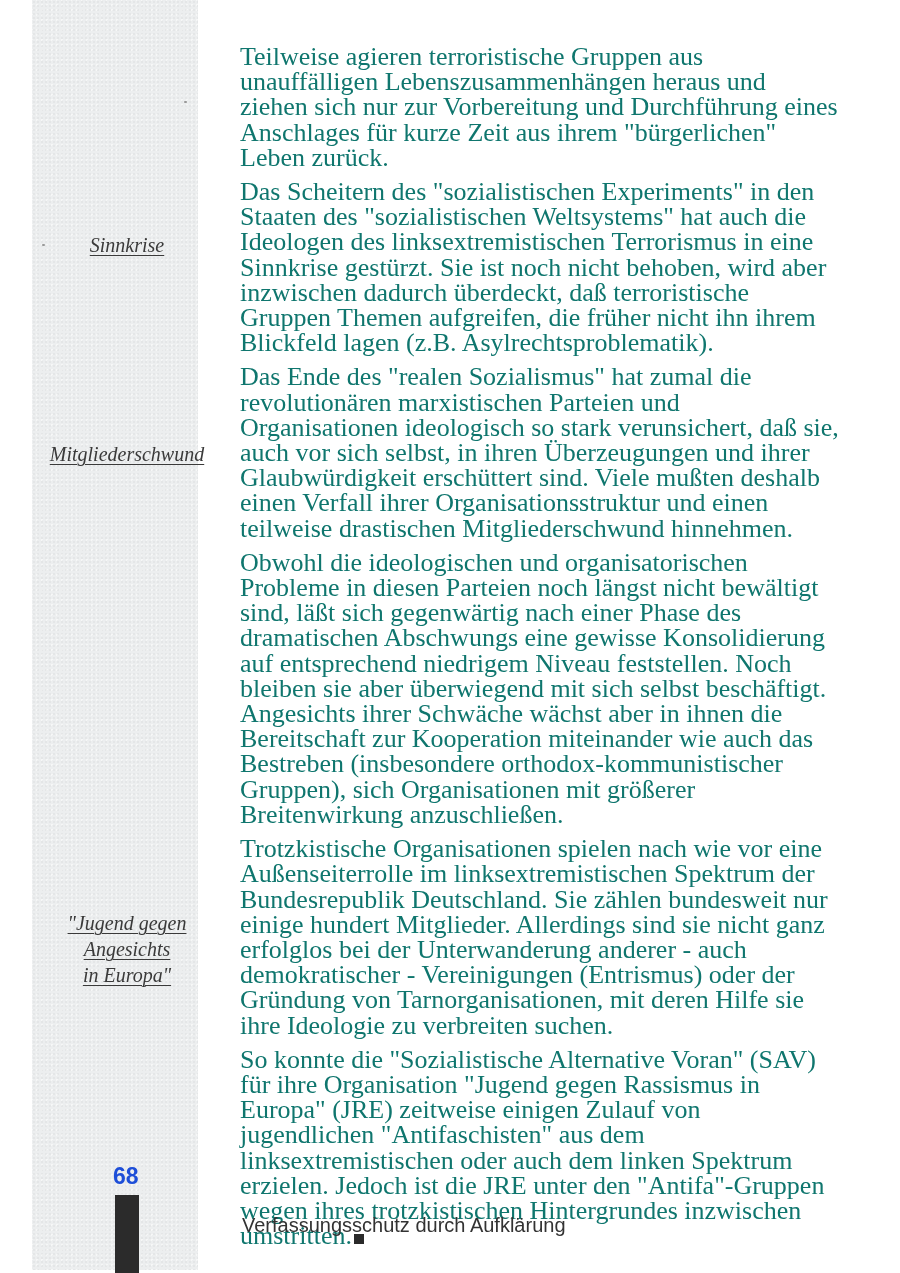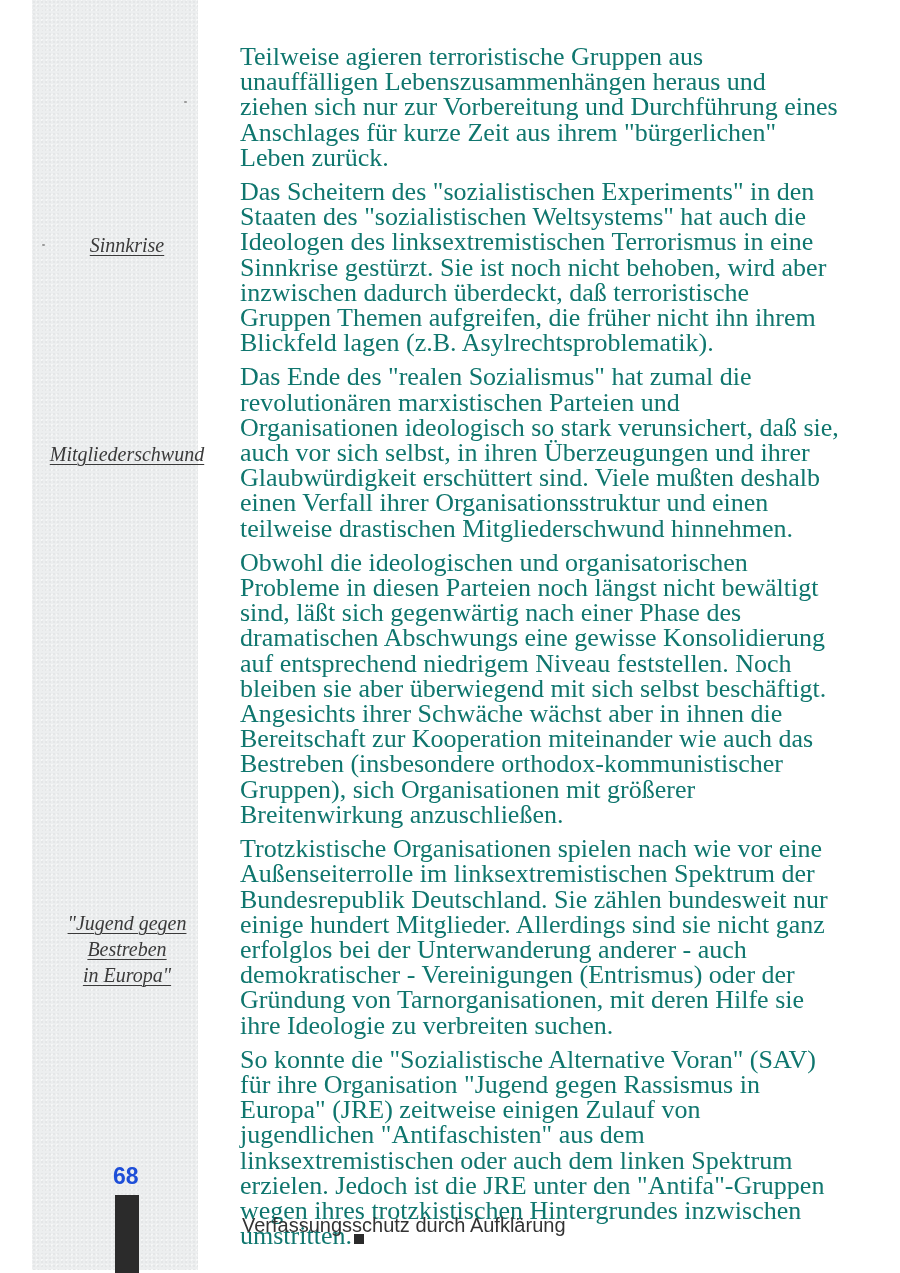--- a/index.html
+++ b/index.html
@@ -107,21 +107,21 @@
     <span>Sinnkrise</span>
   </div>
 
   <div class="margin-note" style="top:429px;margin-top:12px;">
     <span>Mitgliederschwund</span>
   </div>
 
 
   <div class="margin-note" style="top:910px;">
     <span>"Jugend gegen</span>
-    <span>Bestreben</span>
+    <span>Angesichts</span>
     <span>in Europa"</span>
   </div>
 </div>
 
 <div class="page-number">68</div>
 <div class="page-bar"></div>
 
 <div class="content">
   <p>Teilweise agieren terroristische Gruppen aus unauffälligen Lebenszusammenhängen heraus und ziehen sich nur zur Vorbereitung und Durchführung eines Anschlages für kurze Zeit aus ihrem "bürgerlichen" Leben zurück.</p>
   <p>Das Scheitern des "sozialistischen Experiments" in den Staaten des "sozialistischen Weltsystems" hat auch die Ideologen des linksextremistischen Terrorismus in eine Sinnkrise gestürzt. Sie ist noch nicht behoben, wird aber inzwischen dadurch überdeckt, daß terroristische Gruppen Themen aufgreifen, die früher nicht ihn ihrem Blickfeld lagen (z.B. Asylrechtsproblematik).</p>

